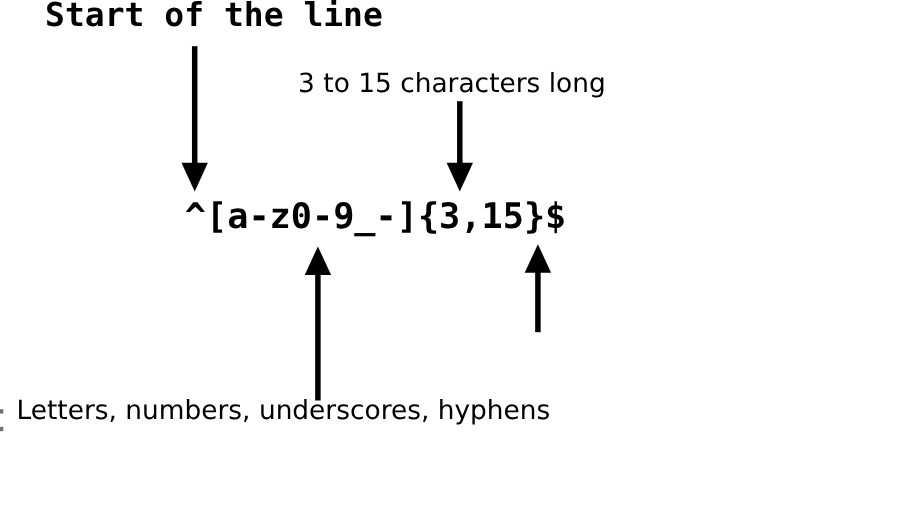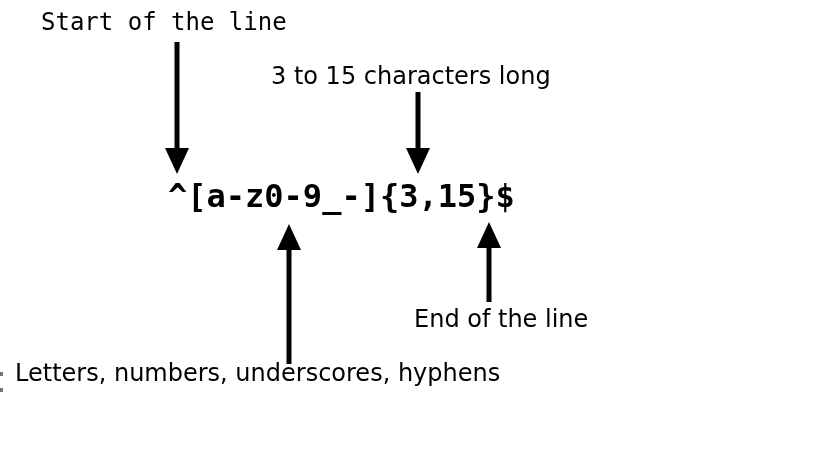--- a/index.html
+++ b/index.html
@@ -39,21 +39,21 @@
     position: absolute;
     overflow: visible;
   }
   .clip-frag {
     position: absolute;
     background: #000000;
     opacity: 0.55;
   }
 
   
-  #lbl-start        { left: 41px;  top: 10px;  font-size: 24px; }
+  #lbl-start        { left: 41px;  top: 0;  font-size: 30px; font-weight: bold; }
   #lbl-length       { left: 271px; top: 64px;  font-size: 24px; }
   #lbl-end          { left: 414px; top: 307px; font-size: 24px; }
   #lbl-charclass    { left: 15px;  top: 361px; font-size: 24px; }
   #regex-pattern    { left: 168px; top: 180px; font-size: 32px; }
 
   #arrow-start      { left: 157px; top: 40px;  }
   #arrow-length     { left: 398px; top: 90px;  }
   #arrow-charclass  { left: 269px; top: 222px; }
   #arrow-end        { left: 469px; top: 220px; }
 </style>
@@ -64,21 +64,20 @@
 
   <div class="clip-frag" style="left:0px; top:372px; width:3px; height:4px;"></div>
   <div class="clip-frag" style="left:0px; top:388px; width:3px; height:4px;"></div>
 
   <div class="label label-mono" id="lbl-start">Start of the line</div>
 
   <div class="label label-sans" id="lbl-length">3 to 15 characters long</div>
 
   <div class="label label-sans" id="lbl-charclass">Letters, numbers, underscores, hyphens</div>
 
-  <div class="label label-sans" id="lbl-end">End of the line</div>
 
   <div class="regex" id="regex-pattern">^[a-z0-9_-]{3,15}$</div>
 
   <svg class="arrow" id="arrow-start" width="40" height="136" viewBox="0 0 40 136">
     <line x1="20" y1="2" x2="20" y2="116" stroke="#000000" stroke-width="5"></line>
     <polygon points="20,134 8,108 32,108" fill="#000000"></polygon>
   </svg>
 
   <svg class="arrow" id="arrow-length" width="40" height="86" viewBox="0 0 40 86">
     <line x1="20" y1="2" x2="20" y2="66" stroke="#000000" stroke-width="5"></line>

